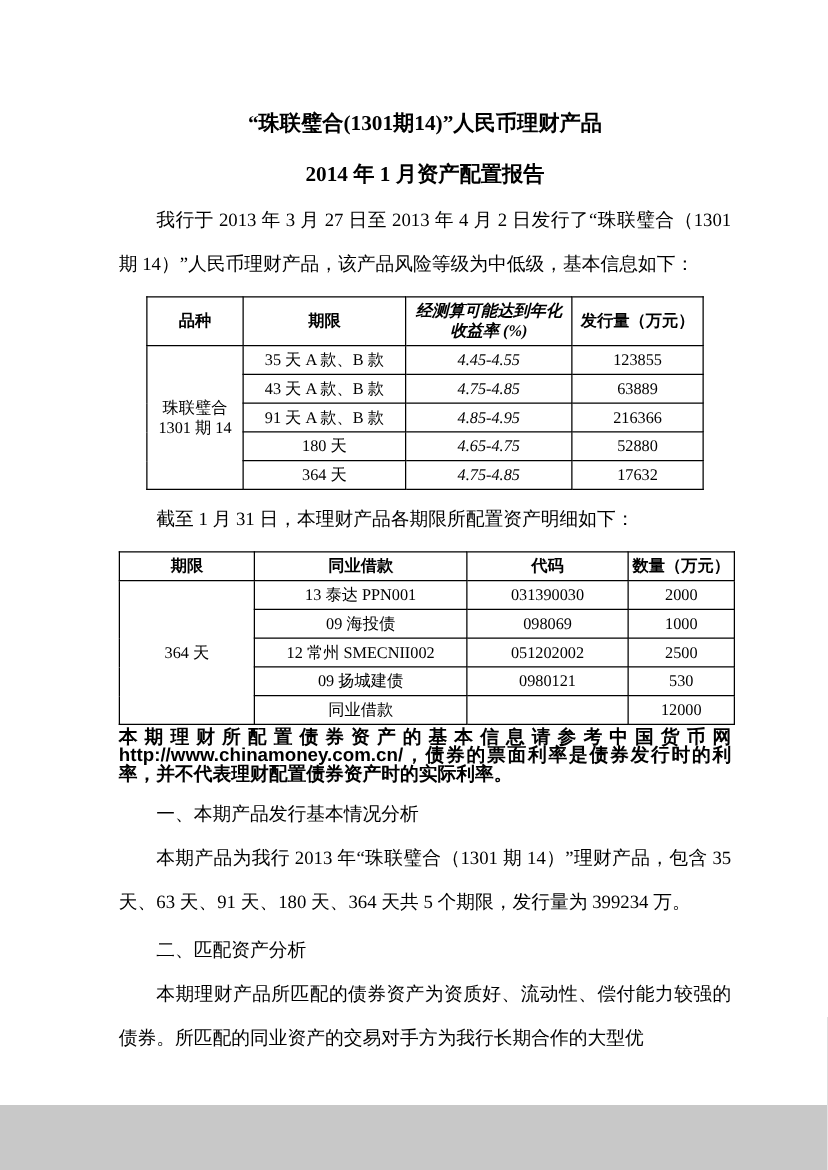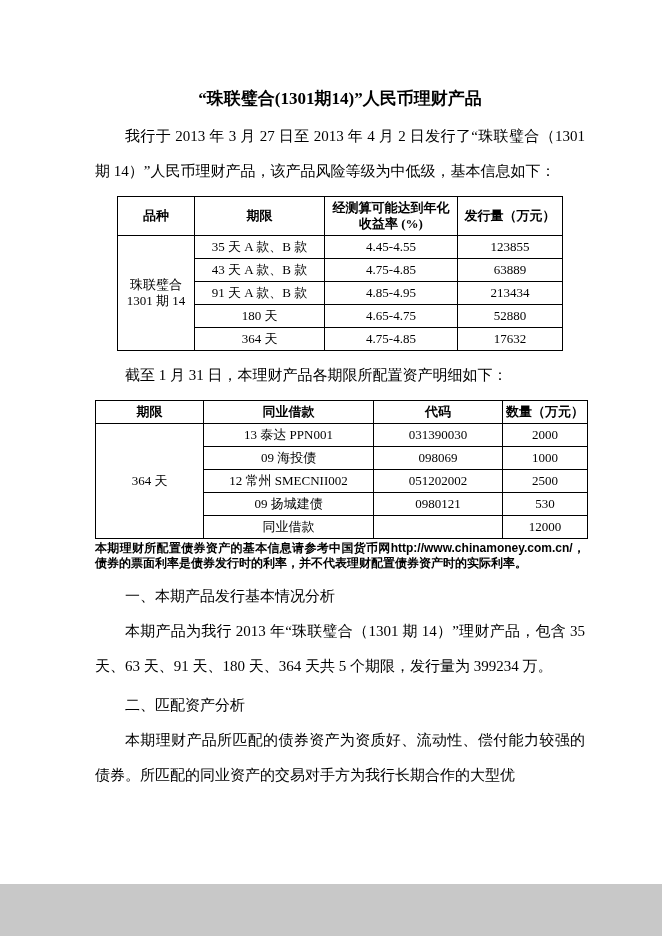--- a/index.html
+++ b/index.html
@@ -41,44 +41,45 @@
     padding: 3px 2px;
     text-align: center;
     vertical-align: middle;
     line-height: 16px;
     overflow: hidden;
   }
   table.tbl th { font-weight: bold; }
   table.tbl1 { width: 425px; }
   table.tbl1 .c1 { width: 72px; }
   table.tbl1 .c2 { width: 125px; }
-  table.tbl1 .c3 { width: 128px; }
+  table.tbl1 .c3 { width: 128px; font-style: italic; }
   table.tbl1 .c4 { width: 100px; }
   table.tbl2 { width: 472px; margin-bottom: 2px; }
   table.tbl2 .c1 { width: 103px; }
   table.tbl2 .c2 { width: 165px; }
   table.tbl2 .c3 { width: 124px; }
   table.tbl2 .c4 { width: 80px; }
   .merged-cell { white-space: pre-line; }
   .footnote {
-    font-size: 12px;
+    font-size: 15px;
     font-weight: bold;
     line-height: 15px;
     text-align: justify;
     margin: 2px 0 8px 0;
     font-family: "Liberation Sans", "DejaVu Sans", sans-serif;
   }
   .spacer-s { height: 4px; }
 </style>
 </head>
 <body>
 
 <div class="page">
 
   <div class="title">“珠联璧合(1301期14)”人民币理财产品</div>
+  <div class="title">2014 年 1 月资产配置报告</div>
 
   <p class="body">我行于 2013 年 3 月 27 日至 2013 年 4 月 2 日发行了“珠联璧合（1301 期 14）”人民币理财产品，该产品风险等级为中低级，基本信息如下：</p>
 
   <table class="tbl tbl1">
     <thead>
       <tr>
         <th class="c1">品种</th>
         <th class="c2">期限</th>
         <th class="c3">经测算可能达到年化收益率 (%)</th>
         <th class="c4">发行量（万元）</th>
@@ -93,21 +94,21 @@
         <td class="c4">123855</td>
       </tr>
       <tr>
         <td class="c2">43 天 A 款、B 款</td>
         <td class="c3">4.75-4.85</td>
         <td class="c4">63889</td>
       </tr>
       <tr>
         <td class="c2">91 天 A 款、B 款</td>
         <td class="c3">4.85-4.95</td>
-        <td class="c4">213434</td>
+        <td class="c4">216366</td>
       </tr>
       <tr>
         <td class="c2">180 天</td>
         <td class="c3">4.65-4.75</td>
         <td class="c4">52880</td>
       </tr>
       <tr>
         <td class="c2">364 天</td>
         <td class="c3">4.75-4.85</td>
         <td class="c4">17632</td>

